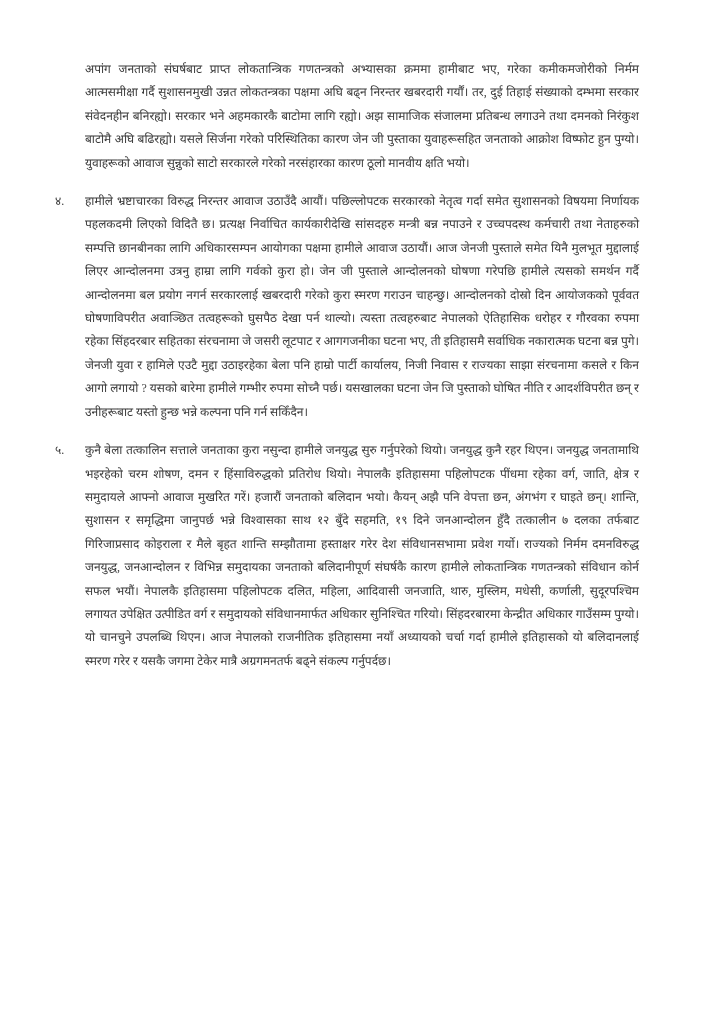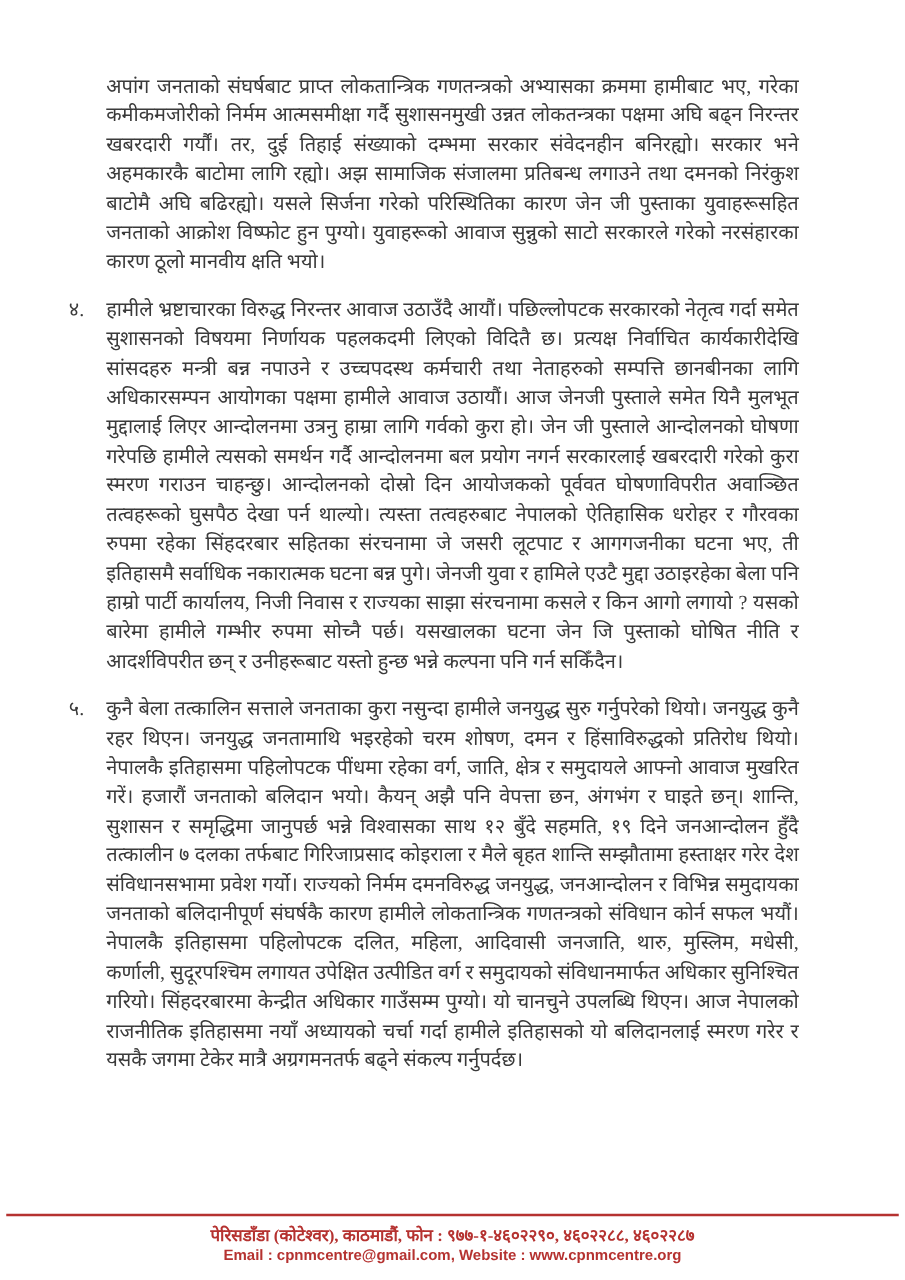--- a/index.html
+++ b/index.html
@@ -14,21 +14,21 @@
     background: #ffffff;
     overflow: hidden;
     font-family: "Liberation Serif", "DejaVu Serif", serif;
   }
   .doc-body {
     position: absolute;
     top: 58px;
     left: 85px;
     width: 554px;
     color: #3a3a3a;
-    font-size: 16px;
+    font-size: 12px;
     line-height: 23.4px;
   }
   .para {
     position: relative;
     margin-bottom: 15px;
     text-align: justify;
   }
   .para .num {
     position: absolute;
     left: -30px;
@@ -76,18 +76,14 @@
       <span class="ptext">हामीले भ्रष्टाचारका विरुद्ध निरन्तर आवाज उठाउँदै आयौं। पछिल्लोपटक सरकारको नेतृत्व गर्दा समेत सुशासनको विषयमा निर्णायक पहलकदमी लिएको विदितै छ। प्रत्यक्ष निर्वाचित कार्यकारीदेखि सांसदहरु मन्त्री बन्न नपाउने र उच्चपदस्थ कर्मचारी तथा नेताहरुको सम्पत्ति छानबीनका लागि अधिकारसम्पन आयोगका पक्षमा हामीले आवाज उठायौं। आज जेनजी पुस्ताले समेत यिनै मुलभूत मुद्दालाई लिएर आन्दोलनमा उत्रनु हाम्रा लागि गर्वको कुरा हो। जेन जी पुस्ताले आन्दोलनको घोषणा गरेपछि हामीले त्यसको समर्थन गर्दै आन्दोलनमा बल प्रयोग नगर्न सरकारलाई खबरदारी गरेको कुरा स्मरण गराउन चाहन्छु। आन्दोलनको दोस्रो दिन आयोजकको पूर्ववत घोषणाविपरीत अवाञ्छित तत्वहरूको घुसपैठ देखा पर्न थाल्यो। त्यस्ता तत्वहरुबाट नेपालको ऐतिहासिक धरोहर र गौरवका रुपमा रहेका सिंहदरबार सहितका संरचनामा जे जसरी लूटपाट र आगगजनीका घटना भए, ती इतिहासमै सर्वाधिक नकारात्मक घटना बन्न पुगे। जेनजी युवा र हामिले एउटै मुद्दा उठाइरहेका बेला पनि हाम्रो पार्टी कार्यालय, निजी निवास र राज्यका साझा संरचनामा कसले र किन आगो लगायो ? यसको बारेमा हामीले गम्भीर रुपमा सोच्नै पर्छ। यसखालका घटना जेन जि पुस्ताको घोषित नीति र आदर्शविपरीत छन् र उनीहरूबाट यस्तो हुन्छ भन्ने कल्पना पनि गर्न सकिँदैन।</span>
     </div>
 
     <div class="para">
       <span class="num">५.</span>
       <span class="ptext">कुनै बेला तत्कालिन सत्ताले जनताका कुरा नसुन्दा हामीले जनयुद्ध सुरु गर्नुपरेको थियो। जनयुद्ध कुनै रहर थिएन। जनयुद्ध जनतामाथि भइरहेको चरम शोषण, दमन र हिंसाविरुद्धको प्रतिरोध थियो। नेपालकै इतिहासमा पहिलोपटक पींधमा रहेका वर्ग, जाति, क्षेत्र र समुदायले आफ्नो आवाज मुखरित गरें। हजारौं जनताको बलिदान भयो। कैयन् अझै पनि वेपत्ता छन, अंगभंग र घाइते छन्। शान्ति, सुशासन र समृद्धिमा जानुपर्छ भन्ने विश्वासका साथ १२ बुँदे सहमति, १९ दिने जनआन्दोलन हुँदै तत्कालीन ७ दलका तर्फबाट गिरिजाप्रसाद कोइराला र मैले बृहत शान्ति सम्झौतामा हस्ताक्षर गरेर देश संविधानसभामा प्रवेश गर्यो। राज्यको निर्मम दमनविरुद्ध जनयुद्ध, जनआन्दोलन र विभिन्न समुदायका जनताको बलिदानीपूर्ण संघर्षकै कारण हामीले लोकतान्त्रिक गणतन्त्रको संविधान कोर्न सफल भयौं। नेपालकै इतिहासमा पहिलोपटक दलित, महिला, आदिवासी जनजाति, थारु, मुस्लिम, मधेसी, कर्णाली, सुदूरपश्चिम लगायत उपेक्षित उत्पीडित वर्ग र समुदायको संविधानमार्फत अधिकार सुनिश्चित गरियो। सिंहदरबारमा केन्द्रीत अधिकार गाउँसम्म पुग्यो। यो चानचुने उपलब्धि थिएन। आज नेपालको राजनीतिक इतिहासमा नयाँ अध्यायको चर्चा गर्दा हामीले इतिहासको यो बलिदानलाई स्मरण गरेर र यसकै जगमा टेकेर मात्रै अग्रगमनतर्फ बढ्ने संकल्प गर्नुपर्दछ।</span>
     </div>
 
   </div>
 
-  <div class="footer">
-    <div class="address">पेरिसडाँडा (कोटेश्वर), काठमाडौं, फोन : ९७७-१-४६०२२९०, ४६०२२८८, ४६०२२८७</div>
-    <div class="contact">Email : cpnmcentre@gmail.com, Website : www.cpnmcentre.org</div>
-  </div>
 
 </div>
 
 </body></html>

